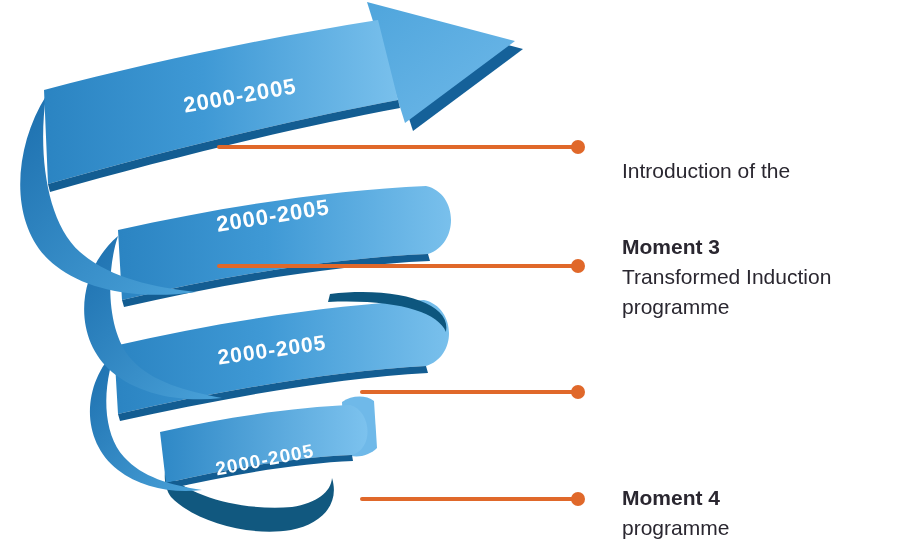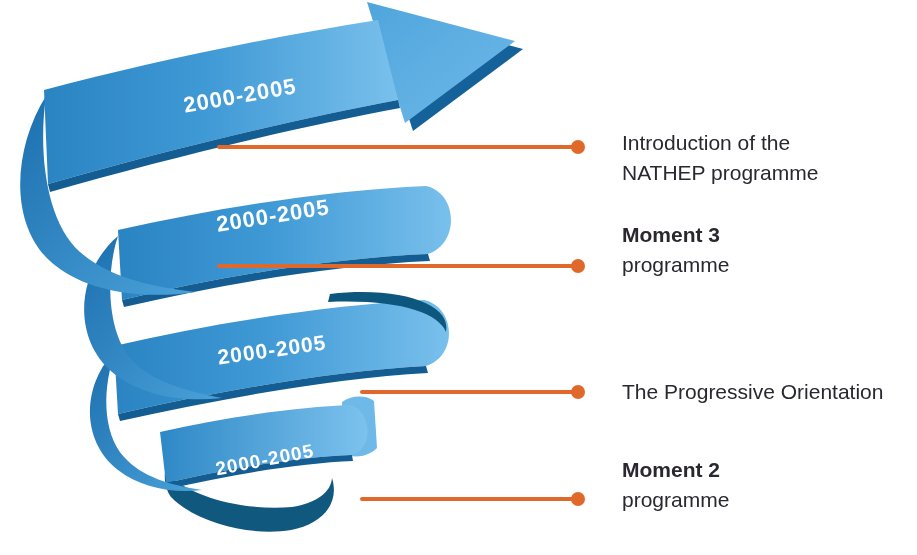--- a/index.html
+++ b/index.html
@@ -29,20 +29,21 @@
     width:14px;height:14px;
     border-radius:50%;
     background:#e0682a;
     transform:translateY(-50%);
   }
   .milestone{
     position:absolute;
     left:622px;width:295px;
     font-size:21px;line-height:30px;
     color:#2a2730;
+    margin-top:28px;
   }
   .m-title{font-weight:bold;}
 </style>
 </head>
 <body>
 
 <div class="stage">
 
   <svg class="spiral-svg" width="560" height="555" viewBox="0 0 560 555">
     <defs>
@@ -110,30 +111,29 @@
   <div class="connector" style="left:360px;top:390px;width:217px">
     <span class="dot"></span>
   </div>
   <div class="connector" style="left:360px;top:497px;width:217px">
     <span class="dot"></span>
   </div>
 
   <div class="milestone" style="top:128px">
     <div class="m-title"></div>
     <div class="m-line">Introduction of the</div>
-    <div class="m-line">NATHEP programme</div>
   </div>
 
-  <div class="milestone" style="top:220px">
+  <div class="milestone" style="top:204px">
     <div class="m-title">Moment 3</div>
+    <div class="m-line">Transformed Induction</div>
     <div class="m-line">programme</div>
   </div>
 
   <div class="milestone" style="top:377px">
-    <div class="m-line">The Progressive Orientation</div>
   </div>
 
   <div class="milestone" style="top:455px">
-    <div class="m-title">Moment 2</div>
+    <div class="m-title">Moment 4</div>
     <div class="m-line">programme</div>
   </div>
 
 </div>
 
 </body></html>

